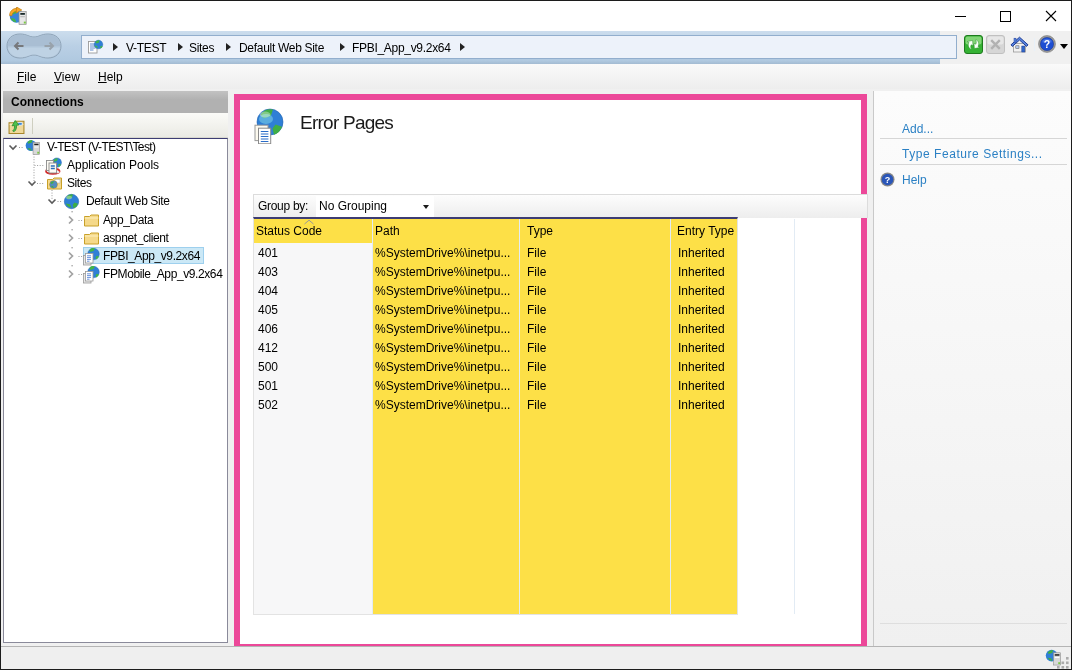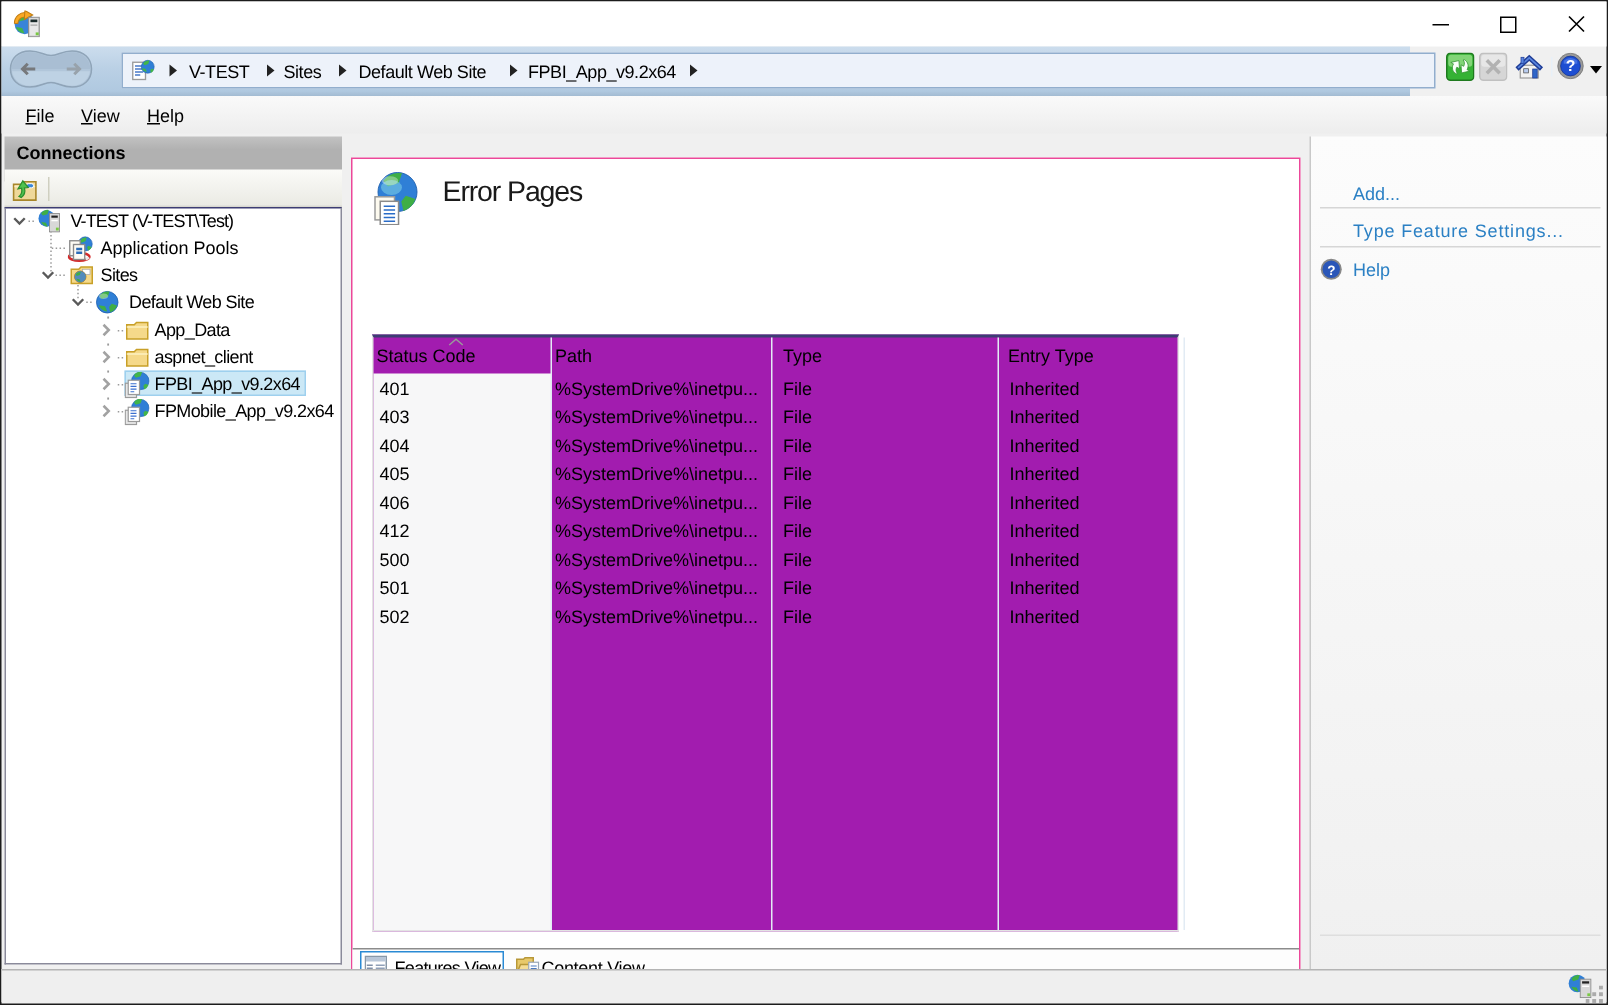--- a/index.html
+++ b/index.html
@@ -28,30 +28,30 @@
   background:linear-gradient(#c2c2c2,#b1b1b1 30%,#b1b1b1);border-bottom:1px solid #a6a6a6}
 .panelhdr span{position:absolute;left:8px;top:4px;font-weight:bold;font-size:12px;color:#000}
 #leftpanel{position:absolute;left:2px;top:90px;width:225px;height:559px}
 #lefttoolbar{position:absolute;left:0;top:22px;right:0;height:25px;
   background:linear-gradient(#fbfbf8,#eaeae4);border-bottom:1px solid #d8d8cf}
 #treebox{position:absolute;left:0;top:47px;right:0;bottom:7px;background:#fff;
   border:1px solid #8a8a9a;border-top:1px solid #3d3d73}
 #treeinner{position:absolute;left:-3px;top:-1px;width:223px;height:500px}
 .tlabel{position:absolute;top:2px;font-size:12px;white-space:nowrap;letter-spacing:-0.4px}
 
-#centerpanel{position:absolute;left:233px;top:104px;width:633px;height:556px;background:#fff;border:1px solid #ec4899}
+#centerpanel{position:absolute;left:233px;top:93px;width:633px;height:556px;background:#fff;border:6px solid #ec4899}
 #ctitle{position:absolute;left:60px;top:12px;font-size:19px;letter-spacing:-0.75px;color:#1a1a1a}
 .desc{position:absolute;left:10px;font-size:12px;white-space:nowrap;letter-spacing:-0.09px}
 #groupbar{position:absolute;left:13px;top:94px;width:615px;height:24px;
   background:linear-gradient(#fdfdfd,#ededed);border:1px solid #dcdcdc;border-bottom:0}
 #gblabel{position:absolute;left:4px;top:4px;letter-spacing:-0.3px}
 #gbdrop{position:absolute;left:62px;top:1px;width:118px;height:21px;background:#fff}
 #gbtext{position:absolute;left:3px;top:3px}
 #gbarrow{position:absolute;left:107px;top:9px;width:0;height:0;border-top:4px solid #1a1a1a;border-left:3.5px solid transparent;border-right:3.5px solid transparent}
-#listbox{position:absolute;left:13px;top:117px;width:538px;height:398px;background:#a21caf;
+#listbox{position:absolute;left:13px;top:117px;width:485px;height:398px;background:#fde047;
   border:1px solid #e3e3e3;border-top:2px solid #3d3d73}
 .colsep{position:absolute;top:0;bottom:0;width:1px;background:#e2ebf4}
 .hdrcell{position:absolute;top:5px;font-size:12px;white-space:nowrap}
 .cell{position:absolute;font-size:12px;white-space:nowrap}
 #sortshade{position:absolute;left:0;top:24px;bottom:0;width:119px;background:#f7f7f8}
 #tabstrip{position:absolute;left:0;right:0;bottom:0;height:28px;background:#fdfdfd;border-top:1px solid #8c8c8c}
 #fvtab{position:absolute;left:5px;top:1px;width:96px;height:18px;border:1px solid #2a8ad4;background:#fff}
 
 #rightpanel{position:absolute;left:872px;top:90px;width:198px;height:556px;background:linear-gradient(#fcfcfc,#f2f2f2 85%,#f0f0f0);border-left:1px solid #c9c9c9;border-bottom:1px solid #c9c9c9}
 .alink{position:absolute;left:28px;font-size:12px;color:#2b80c4;white-space:nowrap}
@@ -279,20 +279,27 @@
       <path d="M7.5 6.5 a13 13 0 0 1 12.5 -5 l-2.2 6.5 l-7.2 2.4 Z" fill="#3fae45"></path>
       <path d="M6.8 17.8 l7.6 1.2 l2.7 6.3 a13 13 0 0 1 -10.3 -7.5 Z" fill="#3fae45"></path>
       <path d="M22.5 16.5 l6.5 2.2 a13 13 0 0 1 -8 8 l-1.5 -6.3 Z" fill="#3fae45"></path>
       <ellipse cx="13" cy="11" rx="7" ry="5" fill="#7fd4e8" opacity=".55"></ellipse>
         <ellipse cx="12" cy="6.5" rx="5.5" ry="3" fill="#fff" opacity=".35"></ellipse>
       <rect x="2" y="17.2" width="13" height="15.4" fill="#fdfaef" stroke="#9a9a9a"></rect>
       <rect x="5.5" y="20.2" width="12.2" height="15.6" fill="#fff" stroke="#8a8a8a"></rect>
       <path d="M7.8 23.5 h7.6 M7.8 26 h7.6 M7.8 28.5 h7.6 M7.8 31 h7.6 M7.8 33.5 h7.6" stroke="#2a6cc8" stroke-width="1.1"></path>
     </svg>
     <div id="ctitle">Error Pages</div>
+    <div id="groupbar">
+      <div id="gblabel">Group by:</div>
+      <div id="gbdrop">
+          <div id="gbtext">No Grouping</div>
+          <div id="gbarrow"></div>
+        </div>
+    </div>
     <div id="listbox">
       <div id="sortshade"></div>
       <div class="colsep" style="left:118px"></div>
       <div class="colsep" style="left:265px"></div>
       <div class="colsep" style="left:416px"></div>
       <div class="colsep" style="left:540px"></div>
       <svg class="abs" style="left:49px;top:0" width="12" height="6" viewBox="0 0 12 6">
           <path d="M1.5 5 L6 1.2 L10.5 5" fill="none" stroke="#9a9a9a" stroke-width="1"></path>
         </svg>
       <div class="hdrcell" style="left:2px">Status Code</div>
@@ -329,37 +336,20 @@
       <div class="cell" style="left:424px;top:141px">Inherited</div>
       <div class="cell" style="left:4px;top:160px">501</div>
       <div class="cell" style="left:121px;top:160px">%SystemDrive%\inetpu...</div>
       <div class="cell" style="left:273px;top:160px">File</div>
       <div class="cell" style="left:424px;top:160px">Inherited</div>
       <div class="cell" style="left:4px;top:179px">502</div>
       <div class="cell" style="left:121px;top:179px">%SystemDrive%\inetpu...</div>
       <div class="cell" style="left:273px;top:179px">File</div>
       <div class="cell" style="left:424px;top:179px">Inherited</div>
     </div>
-    <div id="tabstrip">
-      <div id="fvtab"></div>
-      <svg class="abs" style="left:8px;top:4px" width="15" height="15" viewBox="0 0 15 15">
-        <rect x="0.5" y="0.5" width="14" height="14" fill="#fff" stroke="#8898a8"></rect>
-        <rect x="1" y="1" width="13" height="3" fill="#b8c6d8"></rect>
-        <path d="M1.5 6.5 h4 M1.5 8.5 h4 M1.5 10.5 h4 M1.5 12.5 h4" stroke="#8090a8" stroke-width="1"></path>
-        <path d="M7.5 6.5 h6 M7.5 8.5 h6 M7.5 10.5 h6 M7.5 12.5 h6" stroke="#90a0b8" stroke-width="1"></path>
-      </svg>
-      <div class="abs" style="left:28px;top:5px;font-size:12px;letter-spacing:-0.45px">Features View</div>
-      <svg class="abs" style="left:108px;top:3px" width="17" height="17" viewBox="0 0 17 17">
-        <path d="M1.5 3.5 L1.5 13 L12.5 13 L12.5 2.5 L7 2.5 L6 3.5 Z" fill="#e8c96a" stroke="#b89838" stroke-width="1"></path>
-        <path d="M1.5 13 L4 7 L15 7 L12.5 13 Z" fill="#f5dd95" stroke="#b89838" stroke-width="1"></path>
-        <rect x="9.5" y="5.5" width="6.5" height="9" fill="#fff" stroke="#9aa8b8" stroke-width=".8"></rect>
-        <path d="M10.8 8 h4 M10.8 9.8 h4 M10.8 11.6 h4" stroke="#4a7ac0" stroke-width=".8"></path>
-      </svg>
-      <div class="abs" style="left:126px;top:5px;font-size:12px;letter-spacing:-0.2px">Content View</div>
-    </div>
   </div>
 
   <div id="rightpanel">
     <div class="alink" style="top:31px">Add...</div>
     <div class="asep" style="top:47px"></div>
     <div class="alink" style="top:56px;letter-spacing:0.55px">Type Feature Settings...</div>
     <div class="asep" style="top:73px"></div>
     <svg class="abs" style="left:6px;top:81px" width="15" height="15" viewBox="0 0 15 15">
       <circle cx="7.5" cy="7.5" r="7" fill="#888"></circle>
       <circle cx="7.5" cy="7.5" r="5.8" fill="#2a56b8"></circle>

